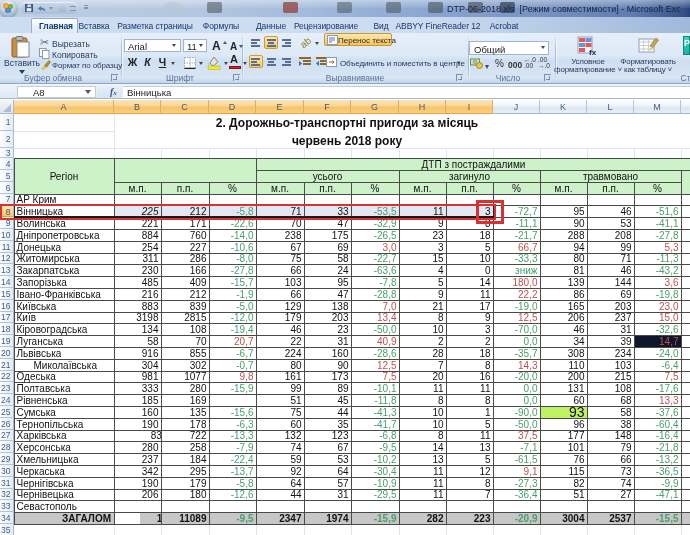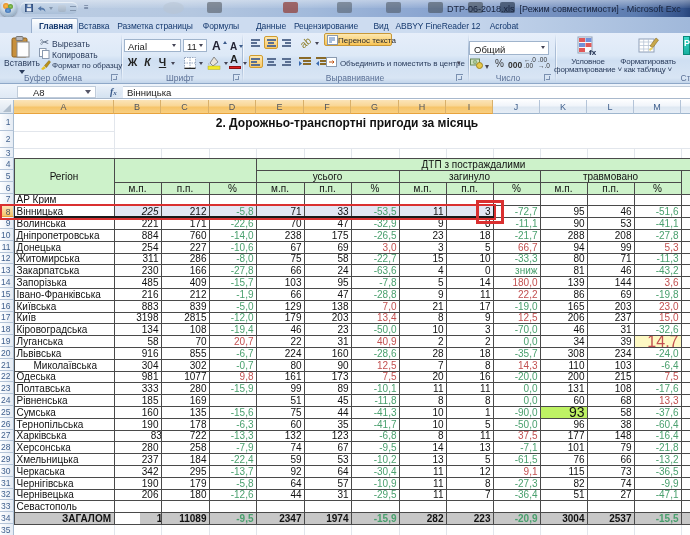--- a/index.html
+++ b/index.html
@@ -283,20 +283,21 @@
 <div class="ab" style="left:399px;top:524px;width:1px;height:11px;background:#e2e6ec;"></div>
 <div class="ab" style="left:446px;top:524px;width:1px;height:11px;background:#e2e6ec;"></div>
 <div class="ab" style="left:493px;top:524px;width:1px;height:11px;background:#e2e6ec;"></div>
 <div class="ab" style="left:540px;top:524px;width:1px;height:11px;background:#e2e6ec;"></div>
 <div class="ab" style="left:587px;top:524px;width:1px;height:11px;background:#e2e6ec;"></div>
 <div class="ab" style="left:634px;top:524px;width:1px;height:11px;background:#e2e6ec;"></div>
 <div class="ab" style="left:681px;top:524px;width:1px;height:11px;background:#e2e6ec;"></div>
 <div class="ab" style="left:14px;top:131px;width:100px;height:1px;background:#e2e6ec;"></div>
 <div class="ab" style="left:14px;top:148px;width:676px;height:1px;background:#e2e6ec;"></div>
 <div class="ab" style="left:100px;top:116px;width:494px;text-align:center;font-size:12px;font-weight:bold;color:#111;">2. Дорожньо-транспортні пригоди за місяць</div>
+<div class="ab" style="left:100px;top:134px;width:494px;text-align:center;font-size:12px;font-weight:bold;color:#111;">червень 2018 року</div>
 <div style="position:absolute;left:14px;top:158px;width:100px;height:36px;background:#cdf2ca;"></div>
 <div style="position:absolute;left:114px;top:158px;width:142px;height:24px;background:#cdf2ca;"></div>
 <div style="position:absolute;left:256px;top:158px;width:435px;height:12px;background:#cdf2ca;"></div>
 <div style="position:absolute;left:256px;top:170px;width:143px;height:12px;background:#cdf2ca;"></div>
 <div style="position:absolute;left:399px;top:170px;width:141px;height:12px;background:#cdf2ca;"></div>
 <div style="position:absolute;left:540px;top:170px;width:141px;height:12px;background:#cdf2ca;"></div>
 <div style="position:absolute;left:681px;top:170px;width:10px;height:24px;background:#cdf2ca;"></div>
 <div style="position:absolute;left:114px;top:182px;width:47px;height:12px;background:#cdf2ca;"></div>
 <div style="position:absolute;left:161px;top:182px;width:48px;height:12px;background:#cdf2ca;"></div>
 <div style="position:absolute;left:209px;top:182px;width:47px;height:12px;background:#cdf2ca;"></div>
@@ -470,21 +471,21 @@
 <div style="position:absolute;left:161px;top:335px;width:48px;height:12px;background:#fff;font-size:10px;color:#111;font-weight:normal;text-align:right;padding-right:2.5px;line-height:13px;">70</div>
 <div style="position:absolute;left:209px;top:335px;width:47px;height:12px;background:#fff;font-size:10px;color:#c25050;font-weight:normal;text-align:right;padding-right:2.5px;line-height:13px;">20,7</div>
 <div style="position:absolute;left:256px;top:335px;width:48px;height:12px;background:#fff;font-size:10px;color:#111;font-weight:normal;text-align:right;padding-right:2.5px;line-height:13px;">22</div>
 <div style="position:absolute;left:304px;top:335px;width:47px;height:12px;background:#fff;font-size:10px;color:#111;font-weight:normal;text-align:right;padding-right:2.5px;line-height:13px;">31</div>
 <div style="position:absolute;left:351px;top:335px;width:48px;height:12px;background:#fff;font-size:10px;color:#c25050;font-weight:normal;text-align:right;padding-right:2.5px;line-height:13px;">40,9</div>
 <div style="position:absolute;left:399px;top:335px;width:47px;height:12px;background:#fff;font-size:10px;color:#111;font-weight:normal;text-align:right;padding-right:2.5px;line-height:13px;">2</div>
 <div style="position:absolute;left:446px;top:335px;width:47px;height:12px;background:#fff;font-size:10px;color:#111;font-weight:normal;text-align:right;padding-right:2.5px;line-height:13px;">2</div>
 <div style="position:absolute;left:493px;top:335px;width:47px;height:12px;background:#fff;font-size:10px;color:#4aa06e;font-weight:normal;text-align:right;padding-right:2.5px;line-height:13px;">0,0</div>
 <div style="position:absolute;left:540px;top:335px;width:47px;height:12px;background:#fff;font-size:10px;color:#111;font-weight:normal;text-align:right;padding-right:2.5px;line-height:13px;">34</div>
 <div style="position:absolute;left:587px;top:335px;width:47px;height:12px;background:#fff;font-size:10px;color:#111;font-weight:normal;text-align:right;padding-right:2.5px;line-height:13px;">39</div>
-<div style="position:absolute;left:634px;top:335px;width:47px;height:12px;background:#fef9c3;font-size:16px;color:#c25050;font-weight:normal;text-align:right;padding-right:2.5px;line-height:13px;">14,7</div>
+<div style="position:absolute;left:634px;top:335px;width:47px;height:12px;background:#0f172a;font-size:10px;color:#c25050;font-weight:normal;text-align:right;padding-right:2.5px;line-height:13px;">14,7</div>
 <div style="position:absolute;left:14px;top:347px;width:100px;height:12px;background:#fff;font-size:10px;color:#111;font-weight:normal;text-align:left;padding-left:2.5px;line-height:13px;white-space:nowrap;overflow:hidden;">Львівська</div>
 <div style="position:absolute;left:114px;top:347px;width:47px;height:12px;background:#fff;font-size:10px;color:#111;font-weight:normal;text-align:right;padding-right:2.5px;line-height:13px;">916</div>
 <div style="position:absolute;left:161px;top:347px;width:48px;height:12px;background:#fff;font-size:10px;color:#111;font-weight:normal;text-align:right;padding-right:2.5px;line-height:13px;">855</div>
 <div style="position:absolute;left:209px;top:347px;width:47px;height:12px;background:#fff;font-size:10px;color:#4aa06e;font-weight:normal;text-align:right;padding-right:2.5px;line-height:13px;">-6,7</div>
 <div style="position:absolute;left:256px;top:347px;width:48px;height:12px;background:#fff;font-size:10px;color:#111;font-weight:normal;text-align:right;padding-right:2.5px;line-height:13px;">224</div>
 <div style="position:absolute;left:304px;top:347px;width:47px;height:12px;background:#fff;font-size:10px;color:#111;font-weight:normal;text-align:right;padding-right:2.5px;line-height:13px;">160</div>
 <div style="position:absolute;left:351px;top:347px;width:48px;height:12px;background:#fff;font-size:10px;color:#4aa06e;font-weight:normal;text-align:right;padding-right:2.5px;line-height:13px;">-28,6</div>
 <div style="position:absolute;left:399px;top:347px;width:47px;height:12px;background:#fff;font-size:10px;color:#111;font-weight:normal;text-align:right;padding-right:2.5px;line-height:13px;">28</div>
 <div style="position:absolute;left:446px;top:347px;width:47px;height:12px;background:#fff;font-size:10px;color:#111;font-weight:normal;text-align:right;padding-right:2.5px;line-height:13px;">18</div>
 <div style="position:absolute;left:493px;top:347px;width:47px;height:12px;background:#fff;font-size:10px;color:#4aa06e;font-weight:normal;text-align:right;padding-right:2.5px;line-height:13px;">-35,7</div>

